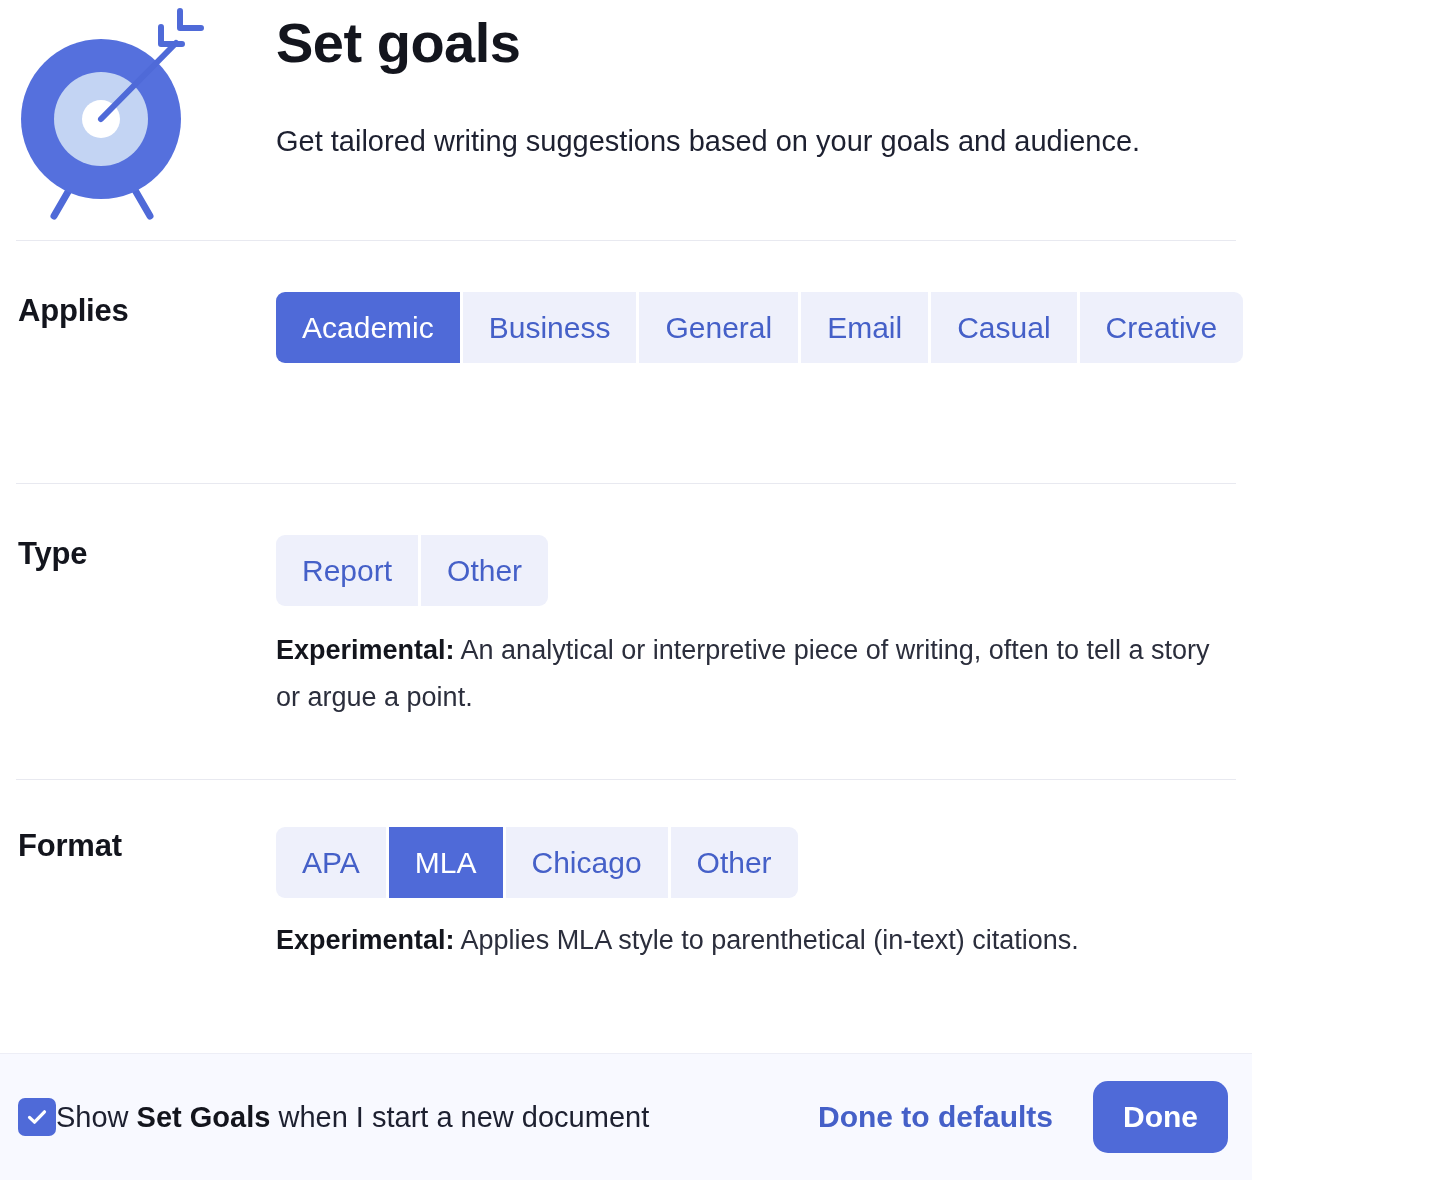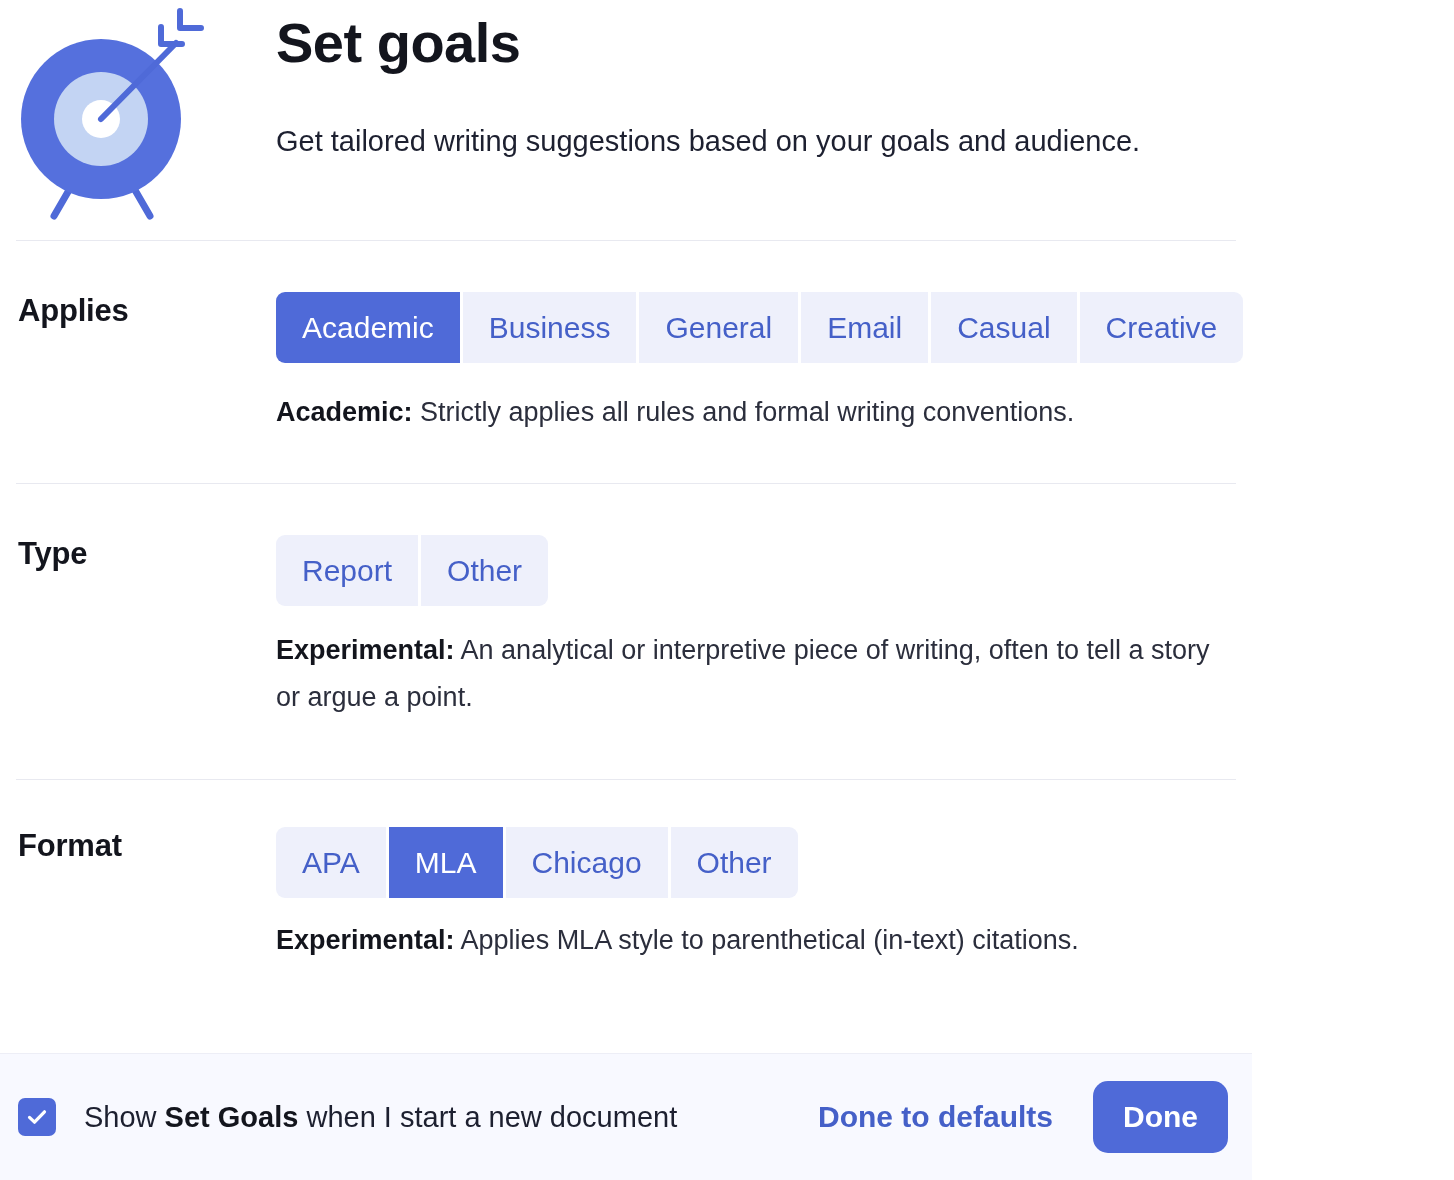--- a/index.html
+++ b/index.html
@@ -175,21 +175,21 @@
     border-top: 1px solid #edeef6;
     display: flex;
     align-items: center;
     padding: 0 24px 0 18px;
     position: relative;
   }
 
   .check-wrap {
     display: flex;
     align-items: center;
-    gap: 28px;
+    gap: 0;
     cursor: pointer;
     text-align: center;
   }
 
   .checkbox {
     width: 38px;
     height: 38px;
     border-radius: 7px;
     background: #4f6ad8;
     display: flex;
@@ -277,23 +277,20 @@
 
     <div class="seg-group seg-group-domain">
       <button class="seg-btn selected">Academic</button>
       <button class="seg-btn">Business</button>
       <button class="seg-btn">General</button>
       <button class="seg-btn">Email</button>
       <button class="seg-btn">Casual</button>
       <button class="seg-btn">Creative</button>
     </div>
 
-    <div class="seg-desc desc-domain">
-      <b>Academic:</b><span> Strictly applies all rules and formal writing conventions.</span>
-    </div>
   </div>
 
   <div class="divider"></div>
 
   <div class="section section-type">
     <div class="section-label">Type</div>
 
     <div class="seg-group seg-group-type">
       <button class="seg-btn">Report</button>
       <button class="seg-btn">Other</button>

